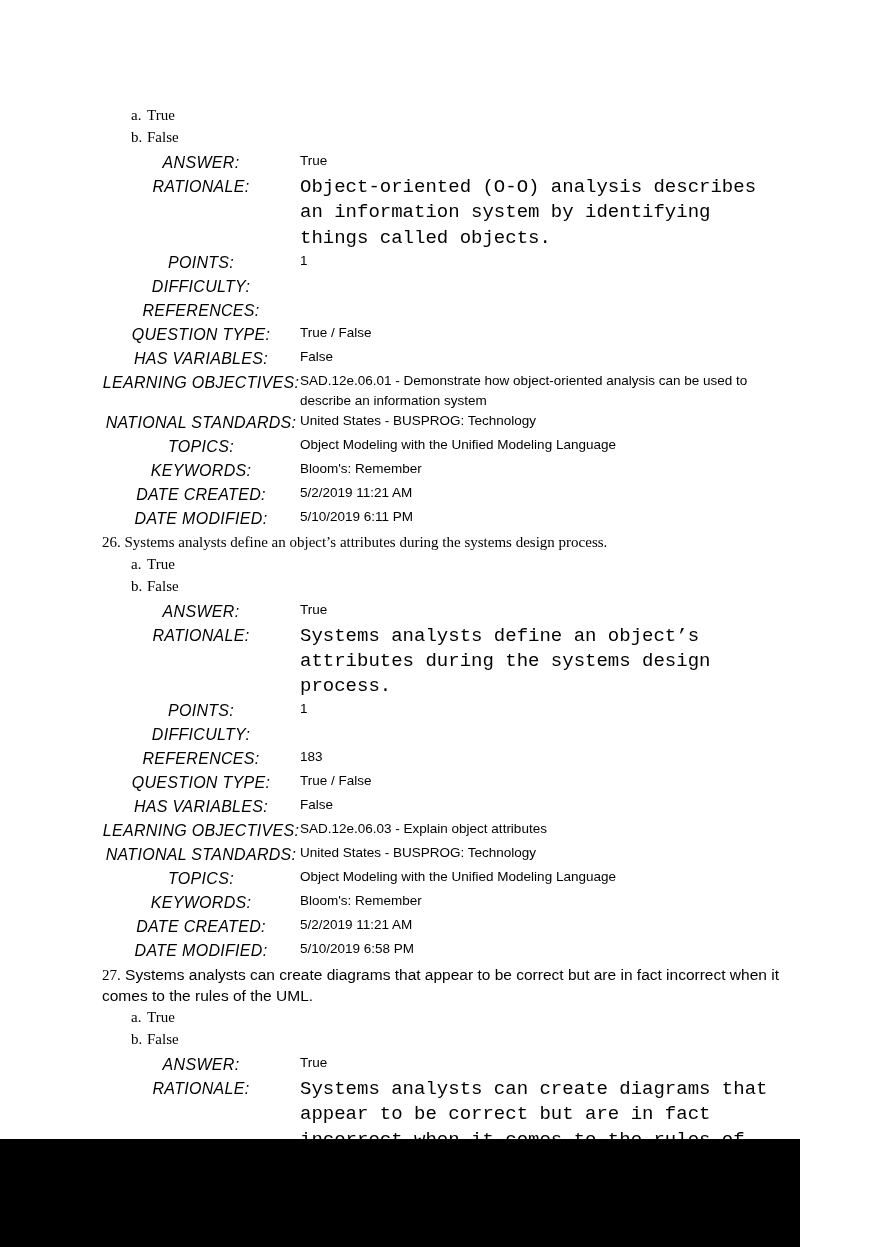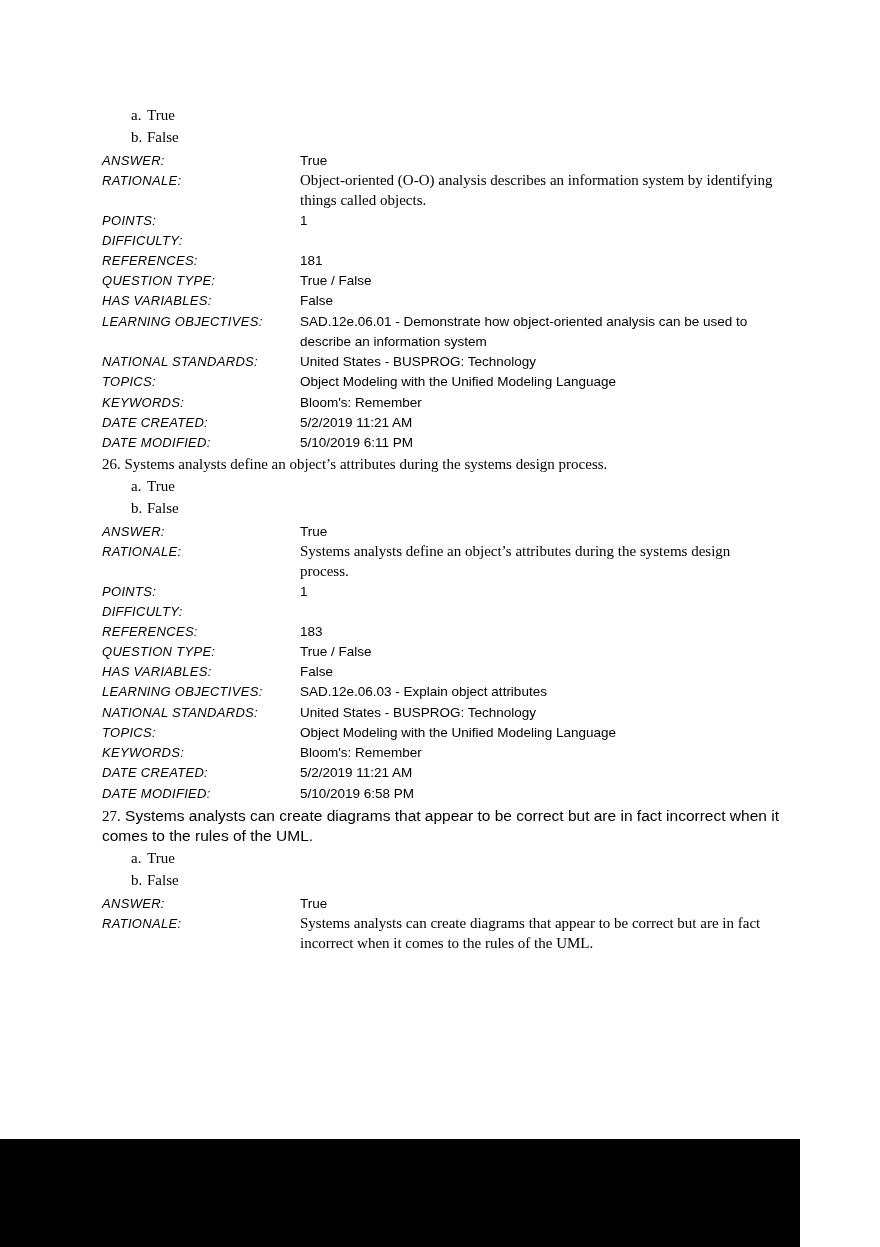--- a/index.html
+++ b/index.html
@@ -71,32 +71,33 @@
   }
   .row {
     display: flex;
     align-items: flex-start;
     line-height: 1.5;
   }
   .label {
     flex: 0 0 198px;
     font-family: "Liberation Sans", sans-serif;
     font-style: italic;
-    font-size: 13px;
+    font-size: 16px;
     letter-spacing: 0.3px;
     white-space: nowrap;
+    text-align: center;
   }
   .value {
     flex: 1 1 auto;
     font-family: "Liberation Sans", sans-serif;
     font-size: 13.5px;
   }
   .value.serif {
-    font-family: Liberation Serif, serif;
-    font-size: 15px;
+    font-family: Liberation Mono, monospace;
+    font-size: 19px;
     line-height: 1.33;
   }
 </style>
 </head>
 <body>
 
 <div class="page">
   <div class="content">
 
     <div>
@@ -115,21 +116,20 @@
           </div>
         <div class="row">
             <div class="label">POINTS:</div>
             <div class="value">1</div>
           </div>
         <div class="row">
             <div class="label">DIFFICULTY:</div>
           </div>
         <div class="row">
             <div class="label">REFERENCES:</div>
-            <div class="value">181</div>
           </div>
         <div class="row">
             <div class="label">QUESTION TYPE:</div>
             <div class="value">True / False</div>
           </div>
         <div class="row">
             <div class="label">HAS VARIABLES:</div>
             <div class="value">False</div>
           </div>
         <div class="row">

